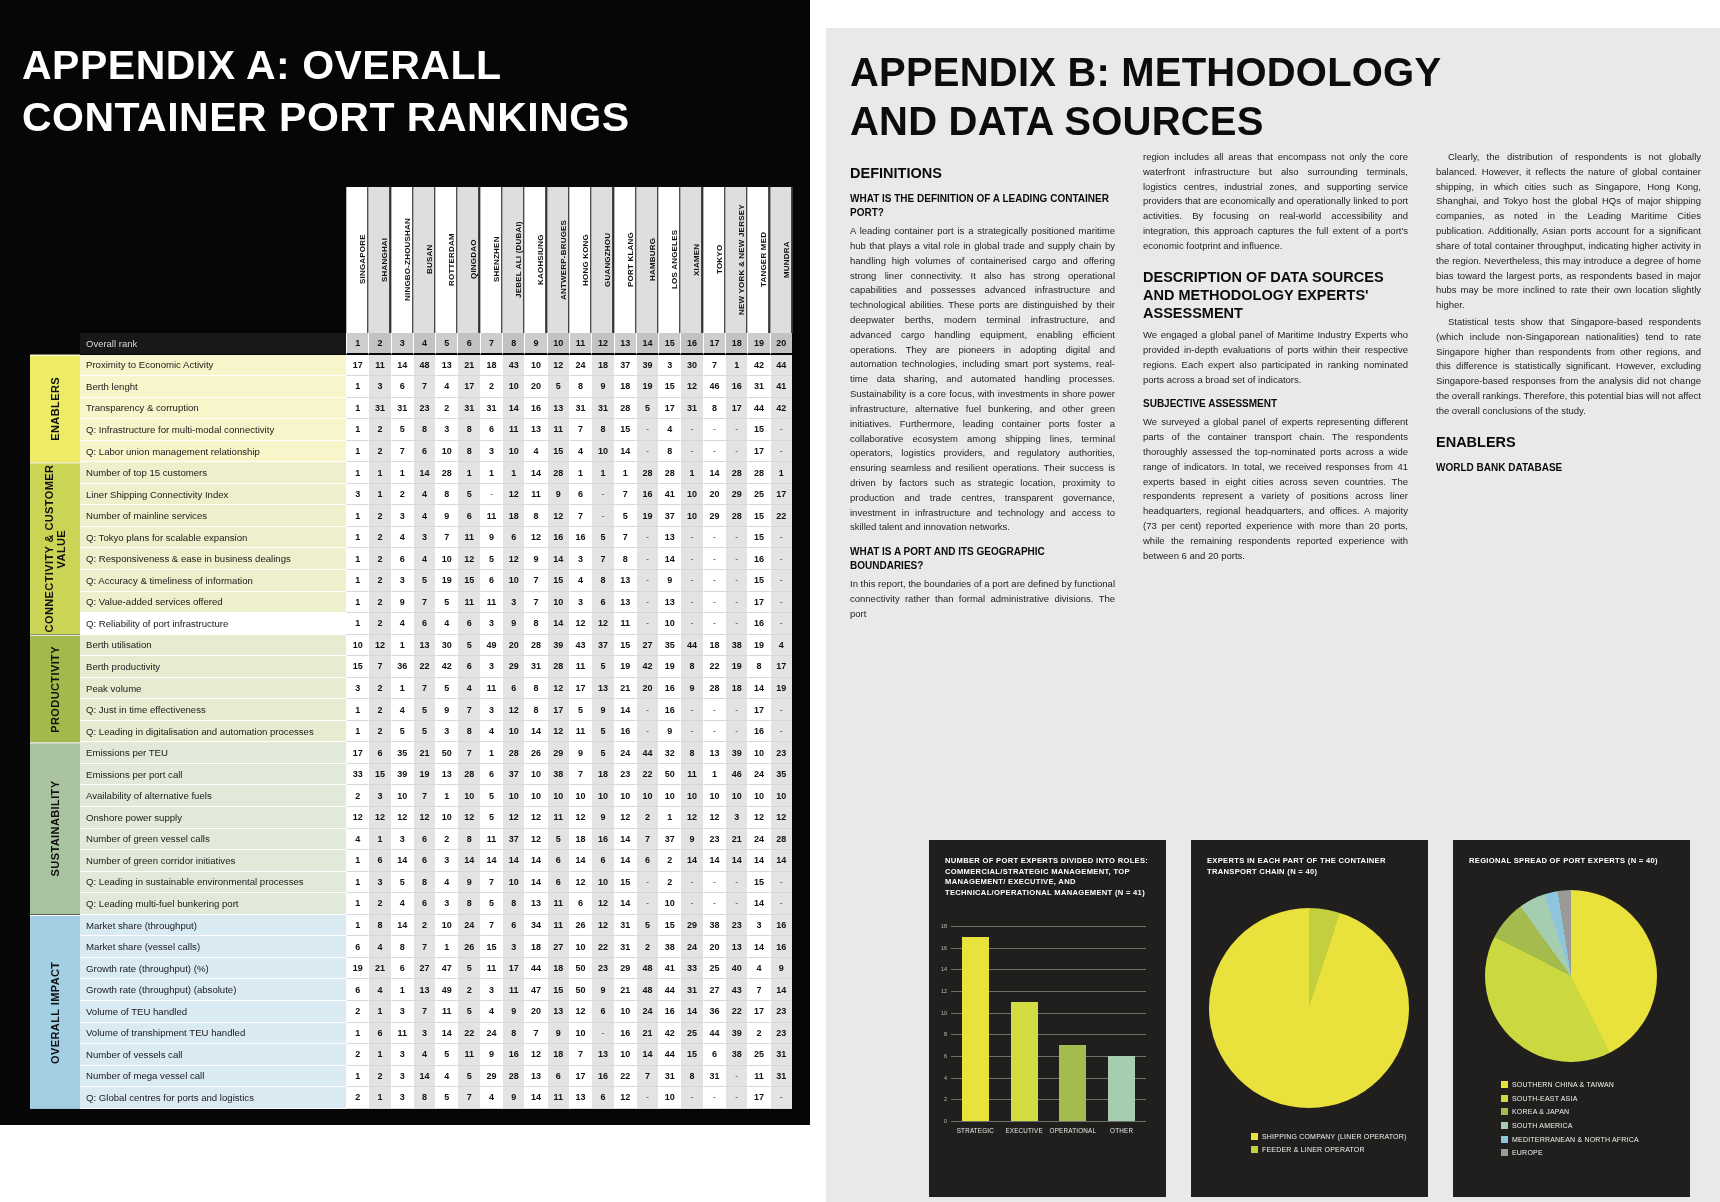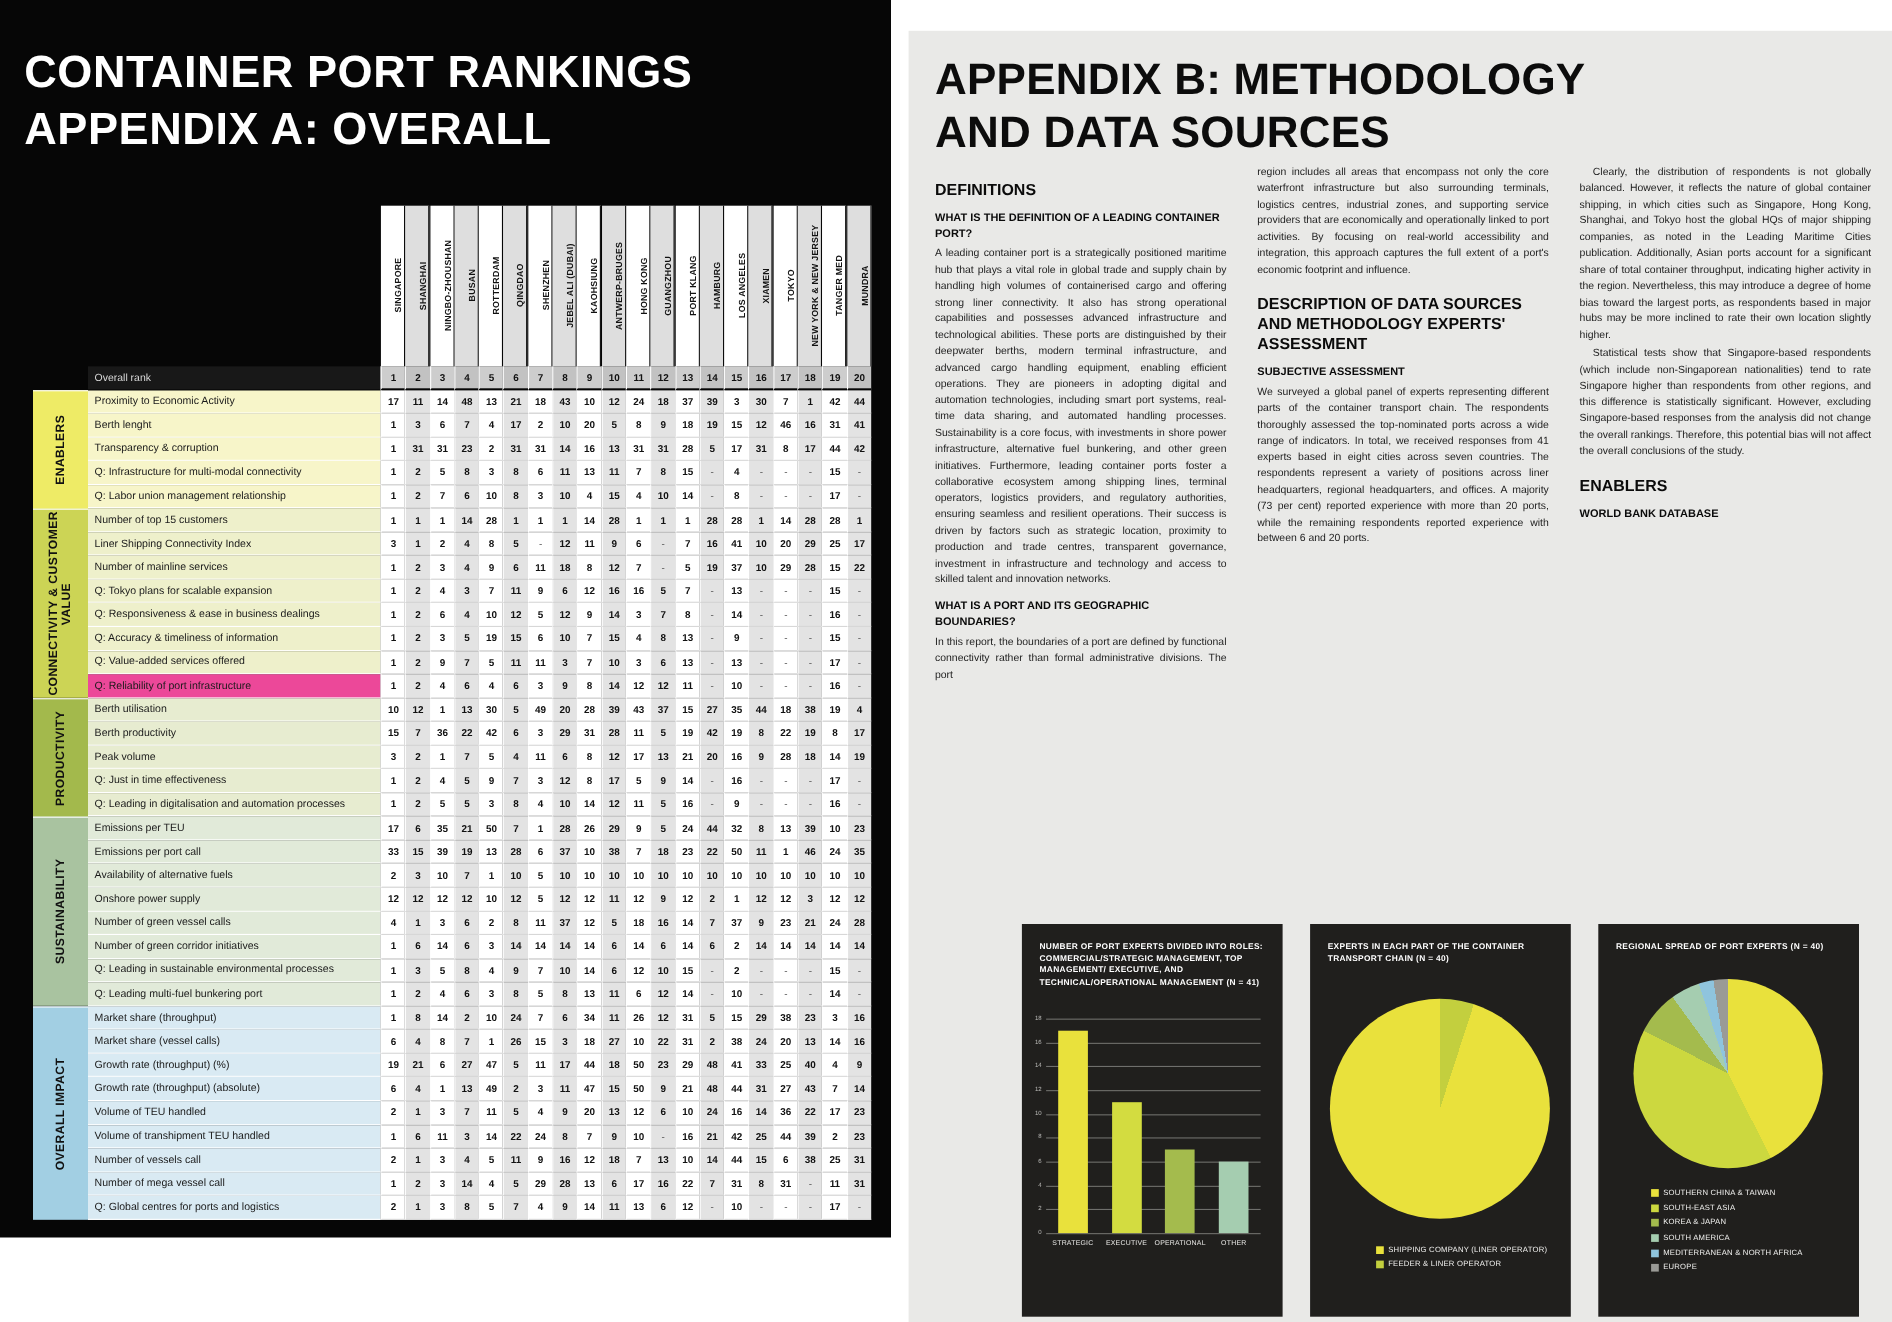--- a/index.html
+++ b/index.html
@@ -61,22 +61,22 @@
   .legend .sw{width:7px;height:7px;margin:3px 4px 0 0;flex:0 0 auto;}
   .legend .lt{letter-spacing:.2px;}
 </style>
 </head>
 <body>
 
 <div id="stage">
 
   <div class="left-page">
     <div class="lp-title">
+      <div>APPENDIX A: OVERALL</div>
       <div>CONTAINER PORT RANKINGS</div>
-      <div>APPENDIX A: OVERALL</div>
     </div>
     <div id="rank-grid">
         <div class="corner" style="grid-area: 1 / 1 / auto / span 2;"></div>
         <div class="phead" style="grid-area: 1 / 3;">SINGAPORE</div>
         <div class="phead alt" style="grid-area: 1 / 4;">SHANGHAI</div>
         <div class="phead" style="grid-area: 1 / 5;">NINGBO-ZHOUSHAN</div>
         <div class="phead alt" style="grid-area: 1 / 6;">BUSAN</div>
         <div class="phead" style="grid-area: 1 / 7;">ROTTERDAM</div>
         <div class="phead alt" style="grid-area: 1 / 8;">QINGDAO</div>
         <div class="phead" style="grid-area: 1 / 9;">SHENZHEN</div>
@@ -362,21 +362,21 @@
         <div class="vcell" style="grid-area: 14 / 13;">3</div>
         <div class="vcell alt" style="grid-area: 14 / 14;">6</div>
         <div class="vcell" style="grid-area: 14 / 15;">13</div>
         <div class="vcell alt dash" style="grid-area: 14 / 16;">-</div>
         <div class="vcell" style="grid-area: 14 / 17;">13</div>
         <div class="vcell alt dash" style="grid-area: 14 / 18;">-</div>
         <div class="vcell dash" style="grid-area: 14 / 19;">-</div>
         <div class="vcell alt dash" style="grid-area: 14 / 20;">-</div>
         <div class="vcell" style="grid-area: 14 / 21;">17</div>
         <div class="vcell alt dash" style="grid-area: 14 / 22;">-</div>
-        <div class="rlabel" style="background: #ec4899; grid-area: 15 / 2;">Q: Reliability of port infrastructure</div>
+        <div class="rlabel" style="background: #ffffff; grid-area: 15 / 2;">Q: Reliability of port infrastructure</div>
         <div class="vcell" style="grid-area: 15 / 3;">1</div>
         <div class="vcell alt" style="grid-area: 15 / 4;">2</div>
         <div class="vcell" style="grid-area: 15 / 5;">4</div>
         <div class="vcell alt" style="grid-area: 15 / 6;">6</div>
         <div class="vcell" style="grid-area: 15 / 7;">4</div>
         <div class="vcell alt" style="grid-area: 15 / 8;">6</div>
         <div class="vcell" style="grid-area: 15 / 9;">3</div>
         <div class="vcell alt" style="grid-area: 15 / 10;">9</div>
         <div class="vcell" style="grid-area: 15 / 11;">8</div>
         <div class="vcell alt" style="grid-area: 15 / 12;">14</div>
@@ -866,20 +866,21 @@
     <div class="tcol" id="tcol-0" style="left:24px">
         <div class="h1">DEFINITIONS</div>
         <div class="h2">WHAT IS THE DEFINITION OF A LEADING CONTAINER PORT?</div>
         <div class="p">A leading container port is a strategically positioned maritime hub that plays a vital role in global trade and supply chain by handling high volumes of containerised cargo and offering strong liner connectivity. It also has strong operational capabilities and possesses advanced infrastructure and technological abilities. These ports are distinguished by their deepwater berths, modern terminal infrastructure, and advanced cargo handling equipment, enabling efficient operations. They are pioneers in adopting digital and automation technologies, including smart port systems, real-time data sharing, and automated handling processes. Sustainability is a core focus, with investments in shore power infrastructure, alternative fuel bunkering, and other green initiatives. Furthermore, leading container ports foster a collaborative ecosystem among shipping lines, terminal operators, logistics providers, and regulatory authorities, ensuring seamless and resilient operations. Their success is driven by factors such as strategic location, proximity to production and trade centres, transparent governance, investment in infrastructure and technology and access to skilled talent and innovation networks.</div>
         <div class="h2">WHAT IS A PORT AND ITS GEOGRAPHIC BOUNDARIES?</div>
         <div class="p">In this report, the boundaries of a port are defined by functional connectivity rather than formal administrative divisions. The port</div>
       </div>
     <div class="tcol" id="tcol-1" style="left:317px">
         <div class="p">region includes all areas that encompass not only the core waterfront infrastructure but also surrounding terminals, logistics centres, industrial zones, and supporting service providers that are economically and operationally linked to port activities. By focusing on real-world accessibility and integration, this approach captures the full extent of a port's economic footprint and influence.</div>
         <div class="h1">DESCRIPTION OF DATA SOURCES AND METHODOLOGY EXPERTS' ASSESSMENT</div>
+        <div class="p">We engaged a global panel of Maritime Industry Experts who provided in-depth evaluations of ports within their respective regions. Each expert also participated in ranking nominated ports across a broad set of indicators.</div>
         <div class="h2">SUBJECTIVE ASSESSMENT</div>
         <div class="p">We surveyed a global panel of experts representing different parts of the container transport chain. The respondents thoroughly assessed the top-nominated ports across a wide range of indicators. In total, we received responses from 41 experts based in eight cities across seven countries. The respondents represent a variety of positions across liner headquarters, regional headquarters, and offices. A majority (73 per cent) reported experience with more than 20 ports, while the remaining respondents reported experience with between 6 and 20 ports.</div>
       </div>
     <div class="tcol" id="tcol-2" style="left:610px">
         <div class="pi">Clearly, the distribution of respondents is not globally balanced. However, it reflects the nature of global container shipping, in which cities such as Singapore, Hong Kong, Shanghai, and Tokyo host the global HQs of major shipping companies, as noted in the Leading Maritime Cities publication. Additionally, Asian ports account for a significant share of total container throughput, indicating higher activity in the region. Nevertheless, this may introduce a degree of home bias toward the largest ports, as respondents based in major hubs may be more inclined to rate their own location slightly higher.</div>
         <div class="pi">Statistical tests show that Singapore-based respondents (which include non-Singaporean nationalities) tend to rate Singapore higher than respondents from other regions, and this difference is statistically significant. However, excluding Singapore-based responses from the analysis did not change the overall rankings. Therefore, this potential bias will not affect the overall conclusions of the study.</div>
         <div class="h1">ENABLERS</div>
         <div class="h2">WORLD BANK DATABASE</div>
       </div>
 

